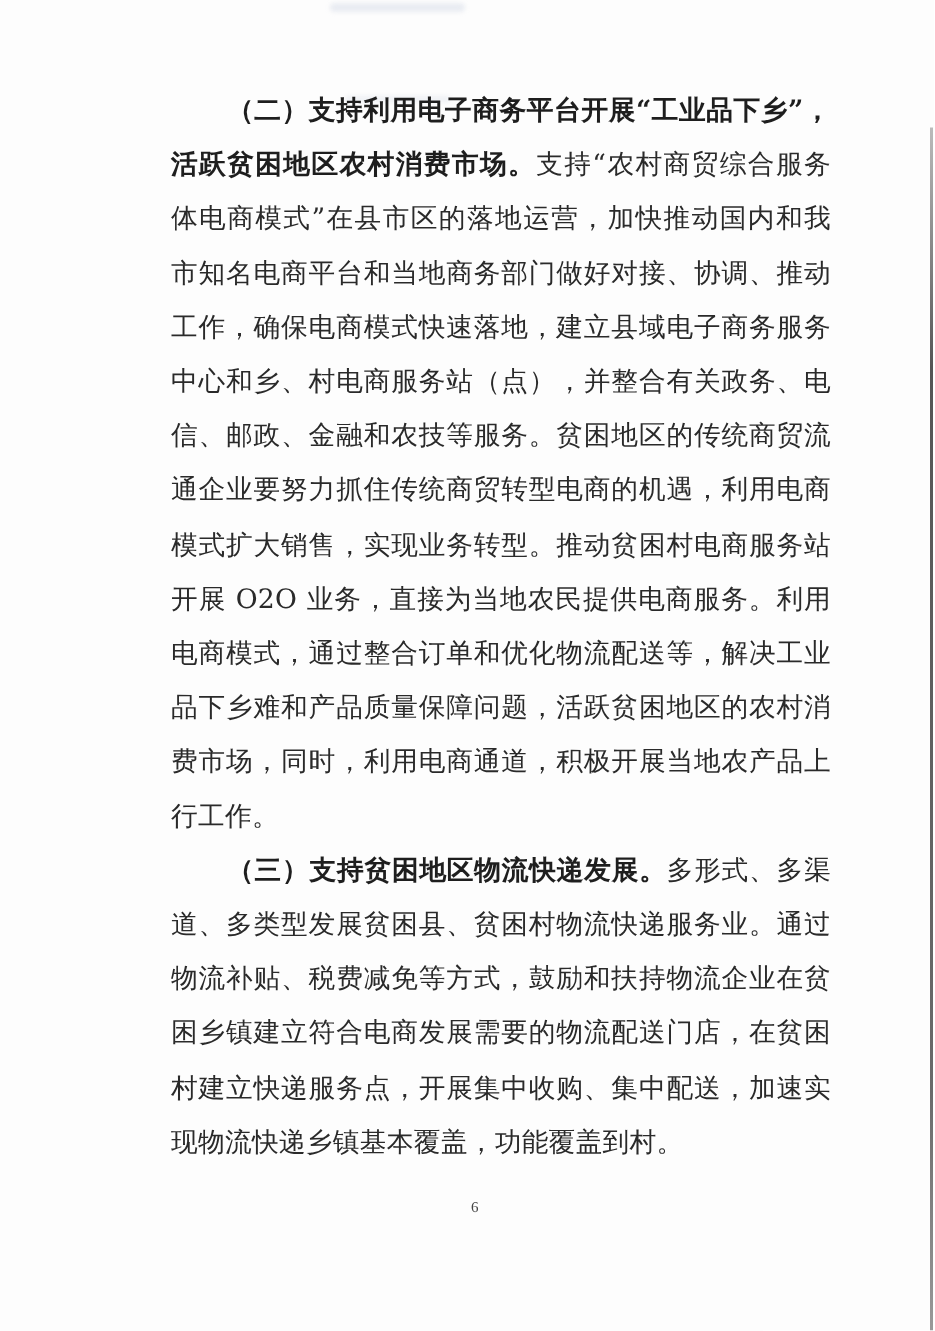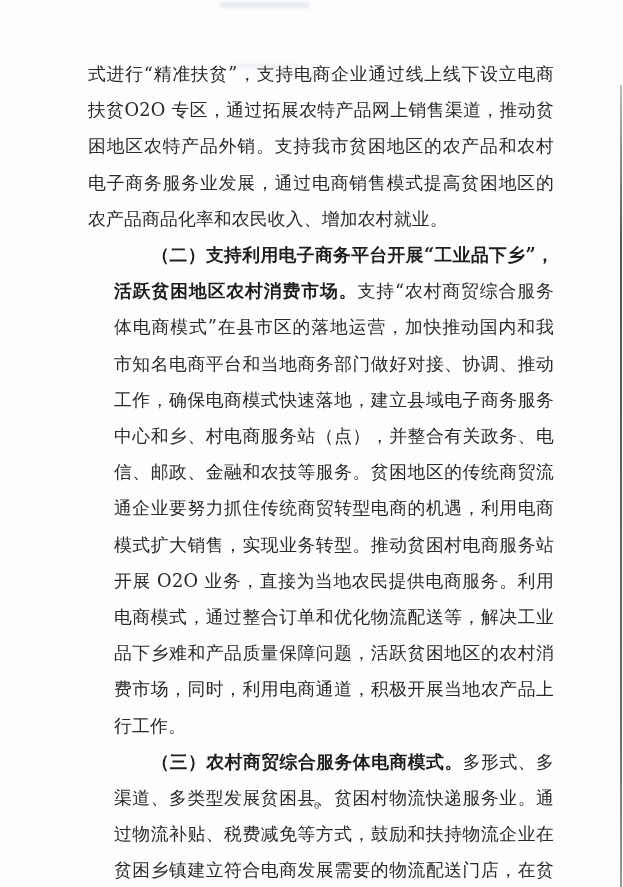--- a/index.html
+++ b/index.html
@@ -81,26 +81,23 @@
   </style>
 </head>
 <body>
 
 <div class="page">
   <div class="bleed-mark"></div>
   <div class="bleed-mark two"></div>
   <div class="scan-edge"></div>
 
   <div class="body-text">
-    <p class="para">
-      <span class="heading"></span><span>式进行“精准扶贫”，支持电商企业通过线上线下设立电商扶贫O2O 专区，通过拓展农特产品网上销售渠道，推动贫困地区农特产品外销。支持我市贫困地区的农产品和农村电子商务服务业发展，通过电商销售模式提高贫困地区的农产品商品化率和农民收入、增加农村就业。</span>
-    </p>
     <p class="para indent">
       <span class="heading">（二）支持利用电子商务平台开展“工业品下乡”，活跃贫困地区农村消费市场。</span><span>支持“农村商贸综合服务体电商模式”在县市区的落地运营，加快推动国内和我市知名电商平台和当地商务部门做好对接、协调、推动工作，确保电商模式快速落地，建立县域电子商务服务中心和乡、村电商服务站（点），并整合有关政务、电信、邮政、金融和农技等服务。贫困地区的传统商贸流通企业要努力抓住传统商贸转型电商的机遇，利用电商模式扩大销售，实现业务转型。推动贫困村电商服务站开展 O2O 业务，直接为当地农民提供电商服务。利用电商模式，通过整合订单和优化物流配送等，解决工业品下乡难和产品质量保障问题，活跃贫困地区的农村消费市场，同时，利用电商通道，积极开展当地农产品上行工作。</span>
     </p>
     <p class="para indent">
-      <span class="heading">（三）农村商贸综合服务体电商模式。</span><span>多形式、多渠道、多类型发展贫困县、贫困村物流快递服务业。通过物流补贴、税费减免等方式，鼓励和扶持物流企业在贫困乡镇建立符合电商发展需要的物流配送门店，在贫困村建立快递服务点，开展集中收购、集中配送，加速实现物流快递乡镇基本覆盖，功能覆盖到村。</span>
+      <span class="heading">（三）支持贫困地区物流快递发展。</span><span>多形式、多渠道、多类型发展贫困县、贫困村物流快递服务业。通过物流补贴、税费减免等方式，鼓励和扶持物流企业在贫困乡镇建立符合电商发展需要的物流配送门店，在贫困村建立快递服务点，开展集中收购、集中配送，加速实现物流快递乡镇基本覆盖，功能覆盖到村。</span>
     </p>
 
   </div>
 
   <div class="page-number">6</div>
 </div>
 
 </body></html>

